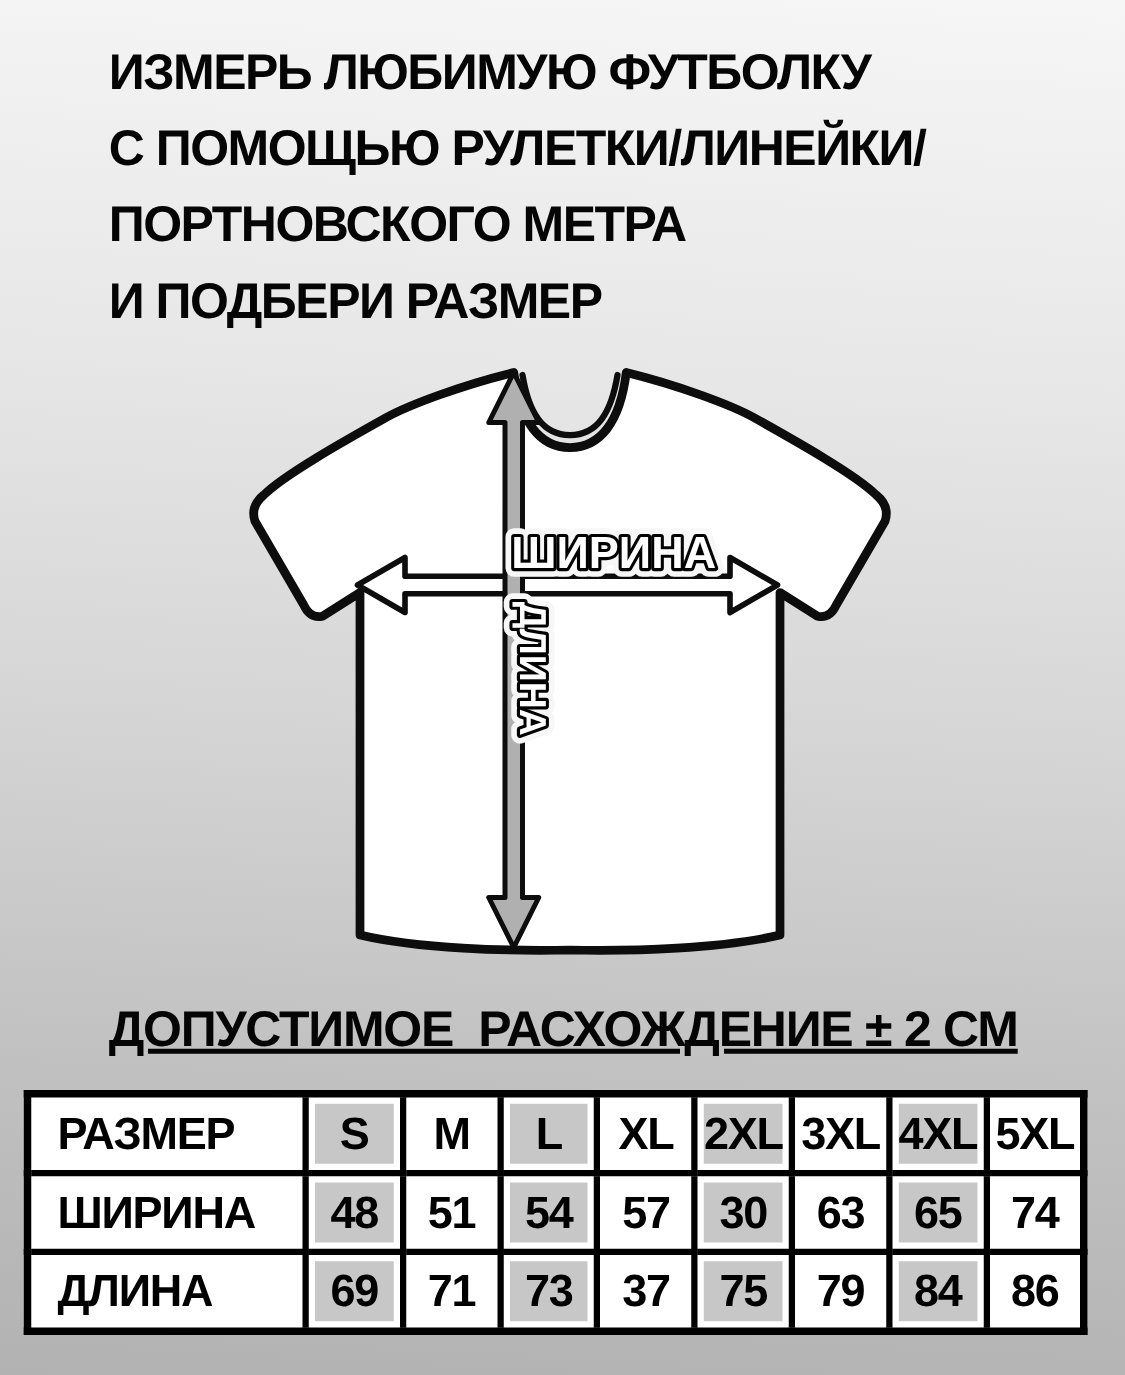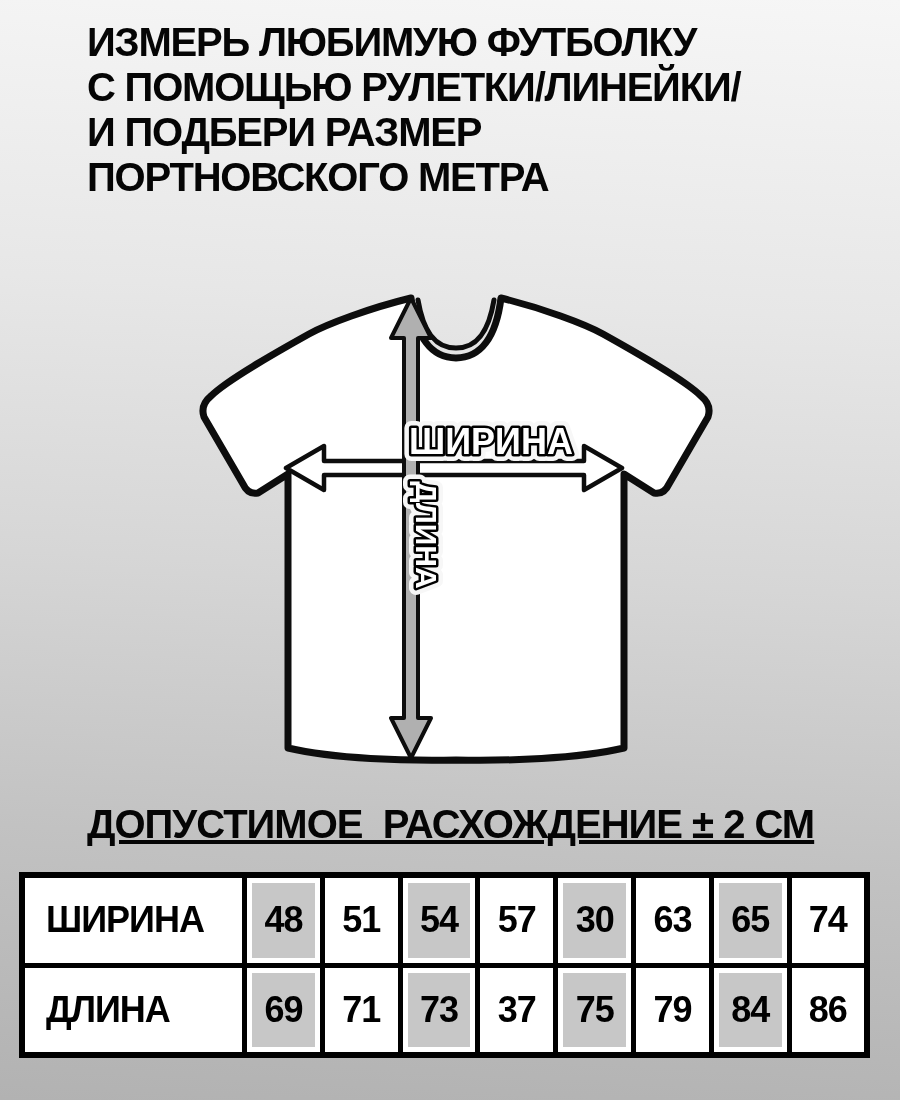--- a/index.html
+++ b/index.html
@@ -10,21 +10,21 @@
     background:linear-gradient(183deg,#f6f6f6 0%,#e7e7e7 28%,#d6d6d6 52%,#c2c2c2 76%,#b2b2b2 100%);
     font-family:"Liberation Sans",sans-serif;
     color:#000;
   }
   
   .instructions{
     position:absolute;left:87px;top:20px;
   }
   .h-line{
     font-size:40px;font-weight:700;line-height:45px;
-    letter-spacing:-1.2px;color:#050505;white-space:pre;
+    letter-spacing:-1.2px;color:#050505;white-space:pre;margin-top:16px;
   }
   
   .diagram{
     position:absolute;left:165px;top:288px;width:570px;height:492px;
   }
   
   .tolerance{
     position:absolute;left:87px;top:802px;
     font-size:40px;font-weight:700;letter-spacing:-1px;
     white-space:pre;color:#050505;text-decoration:underline;
@@ -63,22 +63,22 @@
   }
 </style>
 </head>
 <body>
 
 <div class="page">
 
   <div class="instructions">
     <div class="h-line">ИЗМЕРЬ ЛЮБИМУЮ ФУТБОЛКУ</div>
     <div class="h-line">С ПОМОЩЬЮ РУЛЕТКИ/ЛИНЕЙКИ/</div>
+    <div class="h-line">ПОРТНОВСКОГО МЕТРА</div>
     <div class="h-line">И ПОДБЕРИ РАЗМЕР</div>
-    <div class="h-line">ПОРТНОВСКОГО МЕТРА</div>
   </div>
 
   <div class="diagram">
     <svg width="570" height="492" viewBox="0 0 570 492">
 
       <path d="M 246,10
            C 205,20 162,36 144,46
            C 110,65 62,92 46,108
            Q 35,117 39,129
            L 78,196
@@ -111,20 +111,31 @@
         <text class="arrow-label-halo" x="0" y="11" text-anchor="middle" font-size="30">ДЛИНА</text>
         <text class="arrow-label" x="0" y="11" text-anchor="middle" font-size="30">ДЛИНА</text>
       </g>
     </svg>
   </div>
 
   <div class="tolerance">ДОПУСТИМОЕ  РАСХОЖДЕНИЕ ± 2 СМ</div>
 
   <table class="size-table">
     <tbody>
+        <tr>
+      <td class="lbl">РАЗМЕР</td>
+      <td class="g">S</td>
+      <td>M</td>
+      <td class="g">L</td>
+      <td>XL</td>
+      <td class="g">2XL</td>
+      <td>3XL</td>
+      <td class="g">4XL</td>
+      <td>5XL</td>
+    </tr>
     <tr>
       <td class="lbl">ШИРИНА</td>
       <td class="g">48</td>
       <td>51</td>
       <td class="g">54</td>
       <td>57</td>
       <td class="g">30</td>
       <td>63</td>
       <td class="g">65</td>
       <td>74</td>

